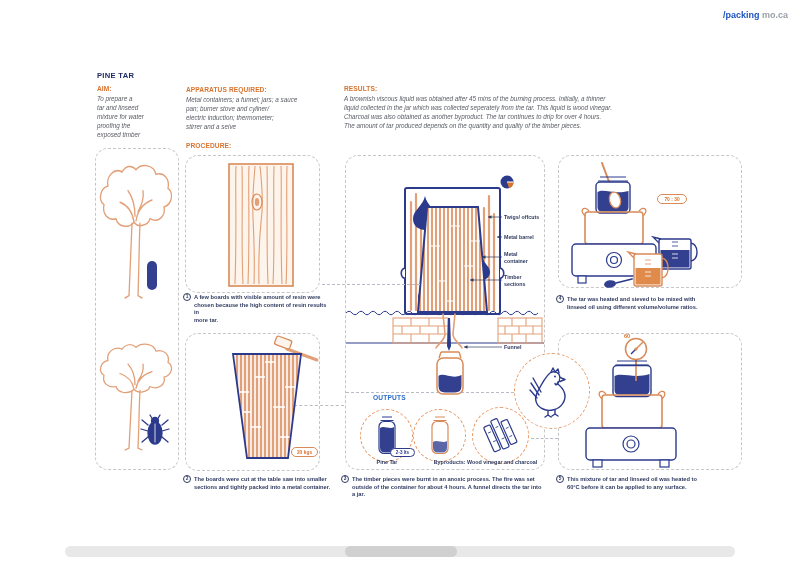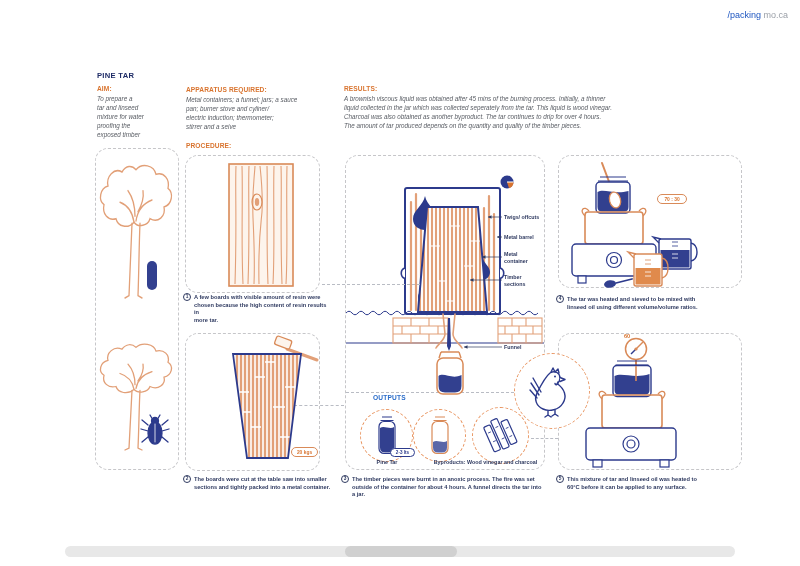--- a/index.html
+++ b/index.html
@@ -17,22 +17,22 @@
   .dash-circle { border:1.3px dashed #E8945F; border-radius:50%; }
   .dlabel { font-size:5.3px; font-weight:600; color:#2F3A60; line-height:1.3; white-space:pre-line; }
   .pill { border-radius:6px; display:flex; align-items:center; justify-content:center;
     font-weight:700; background:#fff; }
   .pill-orange { border:1px solid #D98A58; color:#D9742F; font-size:4.9px; }
   .pill-navy { border:1px solid #2C3A8C; color:#2C3A8C; font-size:4.6px; }
   .connector { border-top:1px dashed #B9BCC4; height:0; }
   .outputs-h { color:#2A6CC9; font-weight:700; font-size:6.6px; letter-spacing:.2px; }
   .out-label { font-size:5.4px; font-weight:700; color:#2F3A60; text-align:center; }
   .brand { font-size:9px; }
-  .brand b { color:#1E56C0; font-weight:400; }
-  .brand span { color:#9BA0A8; font-weight:400; }
+  .brand b { color:#1E56C0; font-weight:700; }
+  .brand span { color:#9BA0A8; font-weight:700; }
   svg { display:block; overflow:visible; }
 </style>
 </head>
 <body>
 
 <div class="abs brand" style="right:12px; top:10px;">
   <b>/packing</b><span> mo.ca</span>
 </div>
 
 <div class="abs title" style="left:97px; top:71px;">PINE TAR</div>

